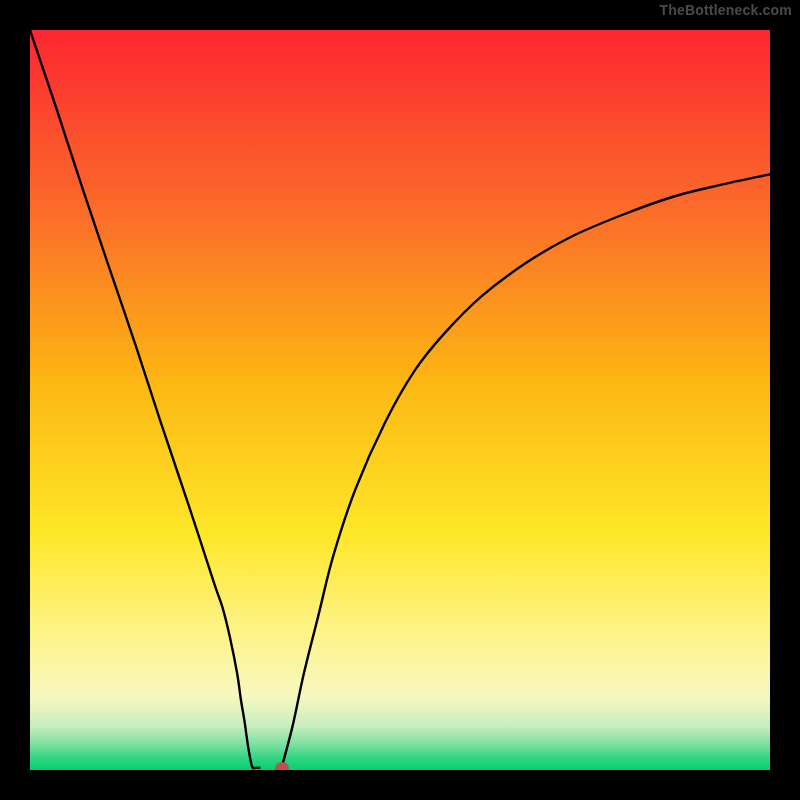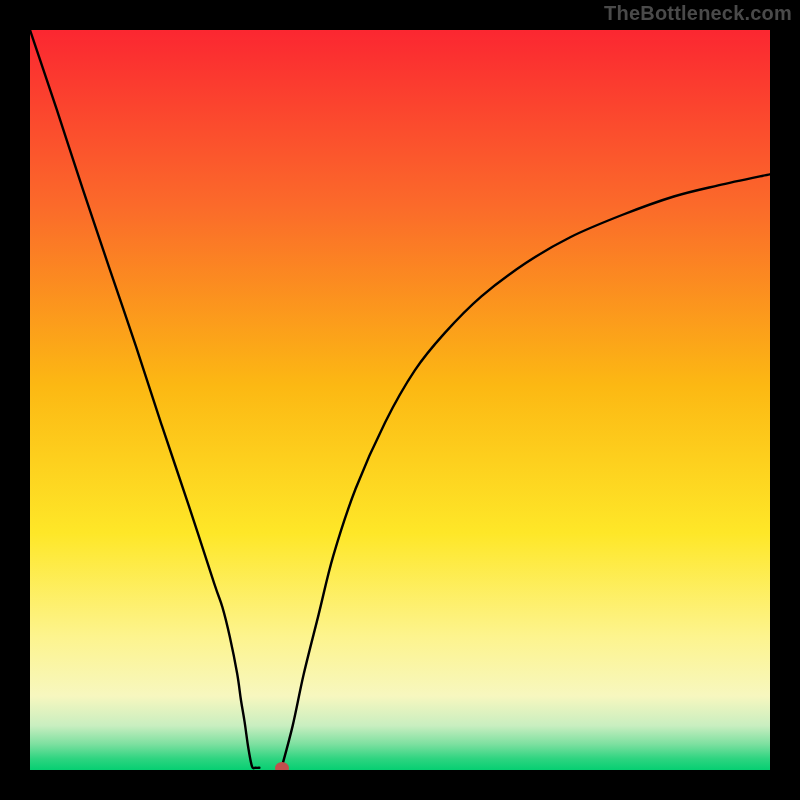--- a/index.html
+++ b/index.html
@@ -15,21 +15,21 @@
     position: relative;
     width: 800px;
     height: 800px;
     background: #000;
   }
   .watermark {
     position: absolute;
     top: 2px;
     right: 8px;
     color: #4a4a4a;
-    font-size: 20px;
+    font-size: 14px;
     font-weight: 600;
     letter-spacing: 0.2px;
     z-index: 5;
   }
   .plot-area {
     position: absolute;
     left: 30px;
     top: 30px;
     width: 740px;
     height: 740px;

